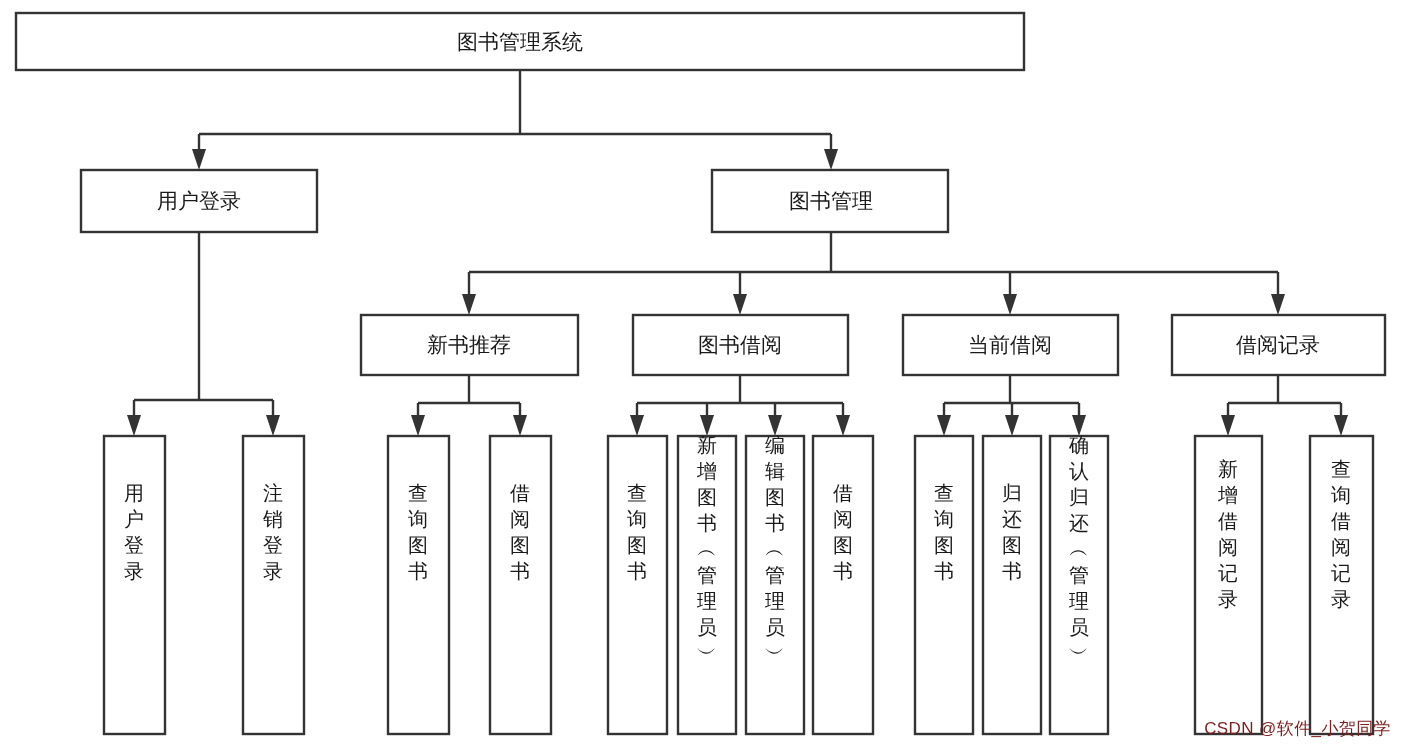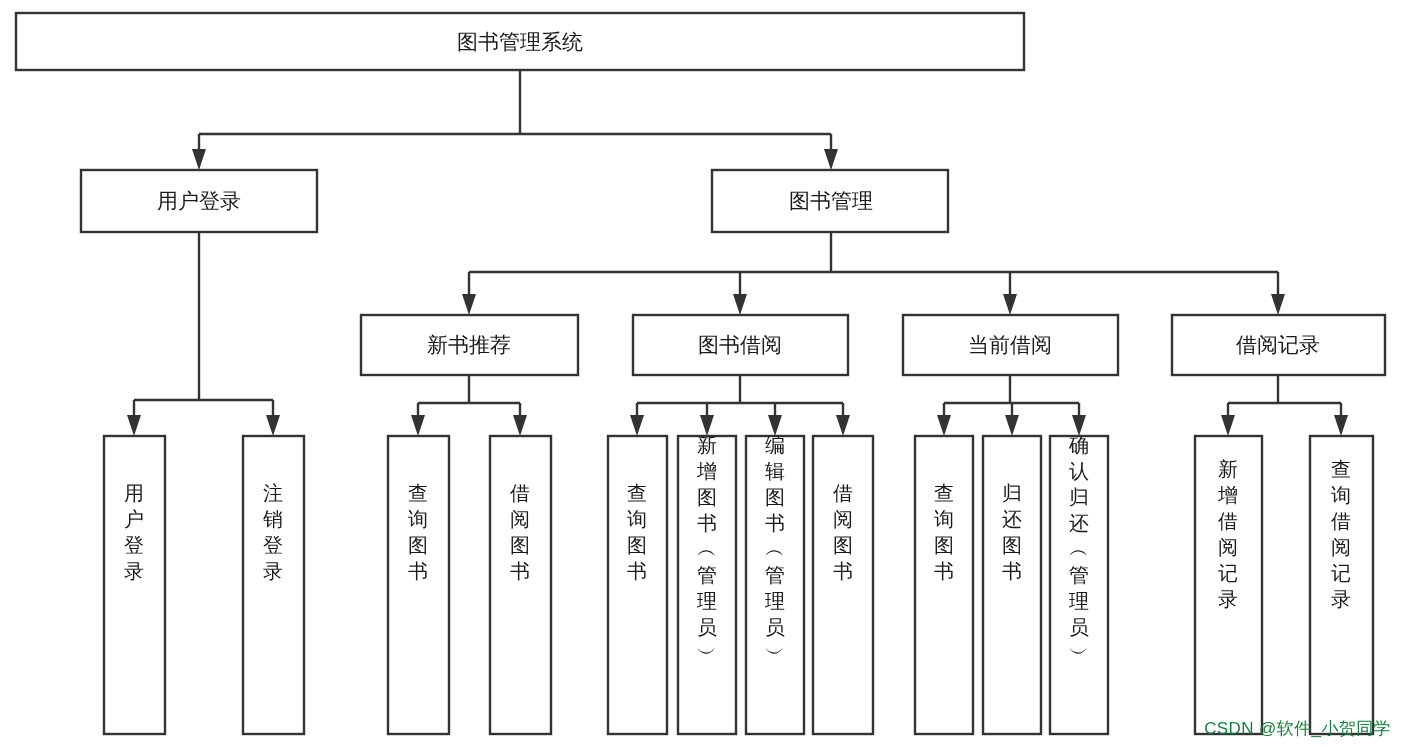--- a/index.html
+++ b/index.html
@@ -47,21 +47,21 @@
     font-size: 20px;
     fill: #1a1a1a;
     text-anchor: middle;
   }
   .watermark {
     position: absolute;
     right: 14px;
     bottom: 7px;
     font-family: "Liberation Sans", "DejaVu Sans", sans-serif;
     font-size: 17px;
-    color: #15803d;
+    color: #7f1d1d;
     white-space: nowrap;
     letter-spacing: 0.4px;
   }
 </style>
 </head>
 <body>
 
 <svg id="diagram" viewBox="0 0 1405 747">
 
   <g>

